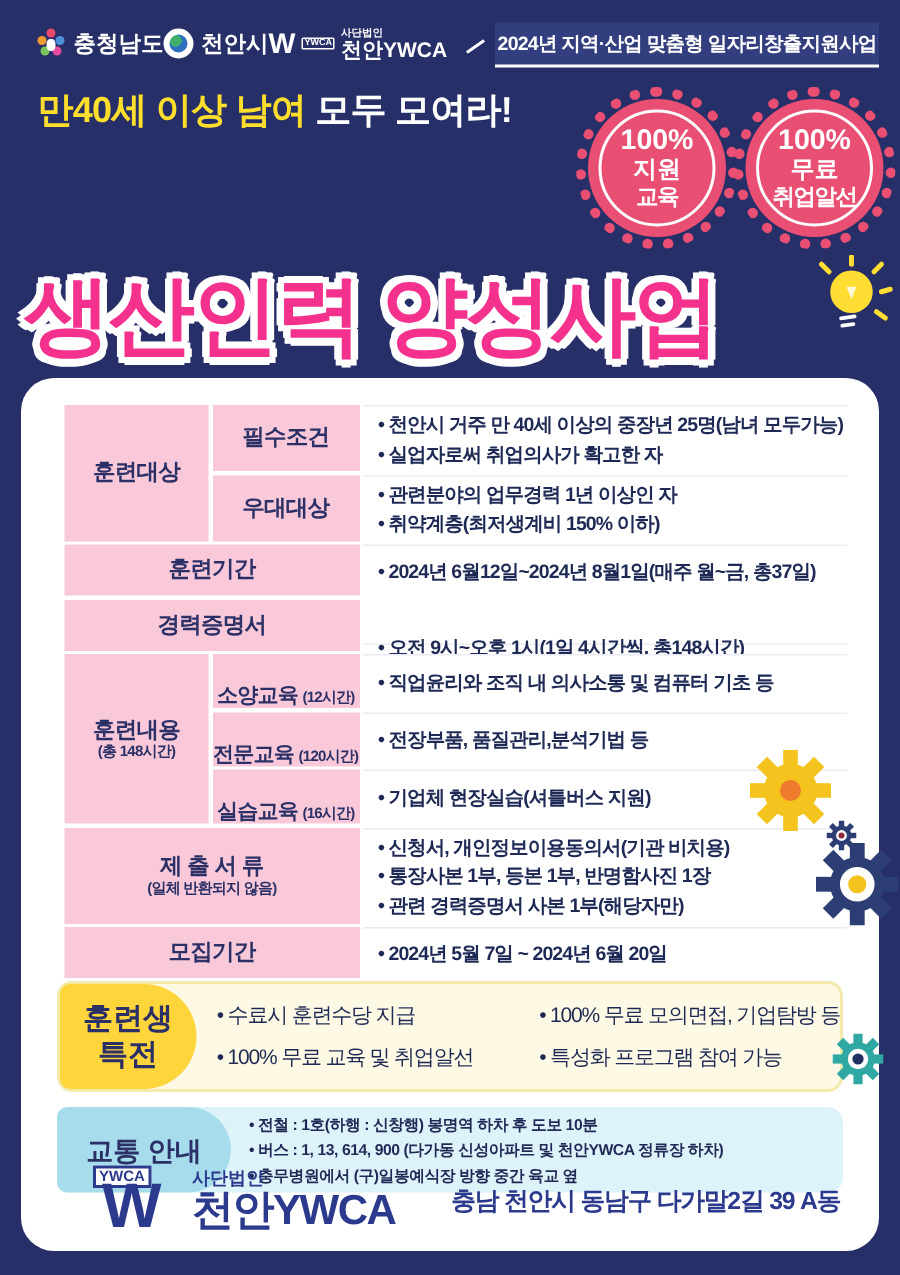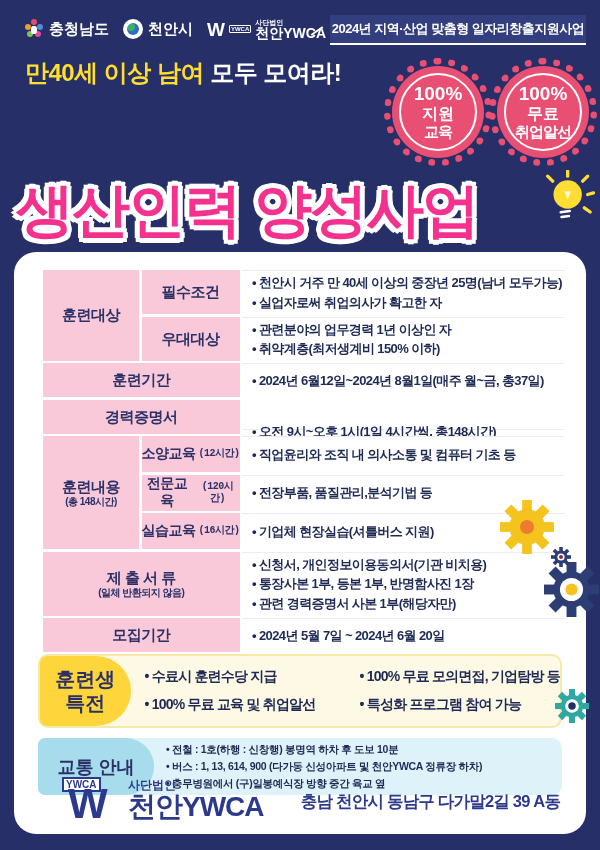--- a/index.html
+++ b/index.html
@@ -1,20 +1,20 @@
 <!DOCTYPE html>
 <html><head>
 <meta charset="utf-8">
 <style>
   html,body{margin:0;padding:0;background:#111;}
   .poster{position:relative;width:600px;height:850px;background:#272f68;overflow:hidden;
           font-family:"Liberation Sans","DejaVu Sans",sans-serif;}
 
   
-  .header{position:absolute;top:12px;left:24px;right:32px;height:34px;display:flex;align-items:center;gap:14px;}
+  .header{position:absolute;top:12px;left:24px;right:32px;height:34px;display:flex;align-items:center;}
   .logo{display:flex;align-items:center;gap:5px;color:#fff;font-weight:800;font-size:15px;}
   .flower{position:relative;width:20px;height:20px;}
   .flower i{position:absolute;width:6px;height:6px;border-radius:50%;}
   .flower i:nth-child(1){background:#e84a6e;left:7px;top:0;}
   .flower i:nth-child(2){background:#f09a2f;left:1px;top:5px;}
   .flower i:nth-child(3){background:#4a90d9;right:1px;top:5px;}
   .flower i:nth-child(4){background:#7dc45a;left:3px;bottom:2px;}
   .flower i:nth-child(5){background:#e84aa0;right:3px;bottom:2px;}
   .flower i:nth-child(6){background:#fff;left:7px;top:7px;width:6px;height:8px;border-radius:40%;}
   .citylogo{position:relative;width:20px;height:20px;background:#fff;border-radius:50%;}
@@ -61,21 +61,21 @@
   
   .card{position:absolute;left:14px;top:252px;width:572px;height:582px;background:#fff;border-radius:22px;}
 
   
   .table{position:absolute;left:29px;top:18px;width:522px;display:grid;
          grid-template-columns:96px 98px 1fr;
          grid-template-rows:44px 44px 34px 34px 36px 36px 36px 64px 34px;gap:2.5px;}
   .lcell{background:#f9c9da;display:flex;flex-direction:column;align-items:center;justify-content:center;
          color:#2b3166;font-weight:800;font-size:15px;letter-spacing:-0.5px;line-height:1.2;text-align:center;}
   .lcell .lsub{font-size:10px;font-weight:700;}
-  .scell{flex-direction:row;gap:3px;align-items:center;font-size:14px;font-family:Liberation Mono, monospace;}
+  .scell{flex-direction:row;gap:3px;align-items:flex-end;font-size:14px;}
   .scell .lsub{font-size:10px;}
   .ccell{background:#fff;border-top:1px solid #ececf4;display:flex;flex-direction:column;justify-content:center;
          padding-left:10px;color:#1e2a55;font-weight:700;font-size:13px;letter-spacing:-0.6px;line-height:1.5;white-space:nowrap;}
   .li::before{content:"• ";}
   .g-target{grid-column:1;grid-row:1/3;}
   .g-t-s1{grid-column:2;grid-row:1;} .g-t-c1{grid-column:3;grid-row:1;}
   .g-t-s2{grid-column:2;grid-row:2;} .g-t-c2{grid-column:3;grid-row:2;}
   .g-per-l{grid-column:1/3;grid-row:3;} .g-per-c{grid-column:3;grid-row:3;}
   .g-hr-l{grid-column:1/3;grid-row:4;} .g-hr-c{grid-column:3;grid-row:4;margin-top:29px;}
   .g-cur{grid-column:1;grid-row:5/8;}
@@ -85,21 +85,21 @@
   .g-doc-l{grid-column:1/3;grid-row:8;} .g-doc-c{grid-column:3;grid-row:8;}
   .g-rec-l{grid-column:1/3;grid-row:9;} .g-rec-c{grid-column:3;grid-row:9;}
 
   
   .benefits{position:absolute;left:24px;top:402px;width:524px;height:74px;background:#fdf9e5;
             border:2px solid #f3e9a9;border-radius:10px;display:flex;align-items:center;box-sizing:border-box;}
   .ben-label{width:116px;align-self:stretch;background:#ffd53c;border-radius:7px 36px 36px 7px;
              display:flex;flex-direction:column;align-items:center;justify-content:center;
              color:#2b3166;font-weight:900;font-size:20px;line-height:1.2;}
   .ben-cols{flex:1;display:flex;padding-left:14px;gap:10px;}
-  .ben-col{display:flex;flex-direction:column;gap:10px;color:#1e2a55;font-weight:700;font-size:14px;letter-spacing:-0.8px;white-space:nowrap;}
+  .ben-col{display:flex;flex-direction:column;gap:10px;color:#1e2a55;font-weight:400;font-size:14px;letter-spacing:-0.8px;white-space:nowrap;}
   .ben-col.c1{width:205px;}
 
   
   .transport{position:absolute;left:24px;top:486px;width:524px;height:57px;background:#def2f9;
              border-radius:10px;display:flex;align-items:center;box-sizing:border-box;}
   .tr-label{width:116px;align-self:stretch;background:#a6dcec;border-radius:7px 30px 30px 7px;
             display:flex;align-items:center;justify-content:center;color:#2b3166;font-weight:900;font-size:18px;}
   .tr-items{flex:1;padding-left:12px;display:flex;flex-direction:column;gap:3px;
             color:#1e2a55;font-weight:700;font-size:10.5px;letter-spacing:-0.3px;white-space:nowrap;}
 

